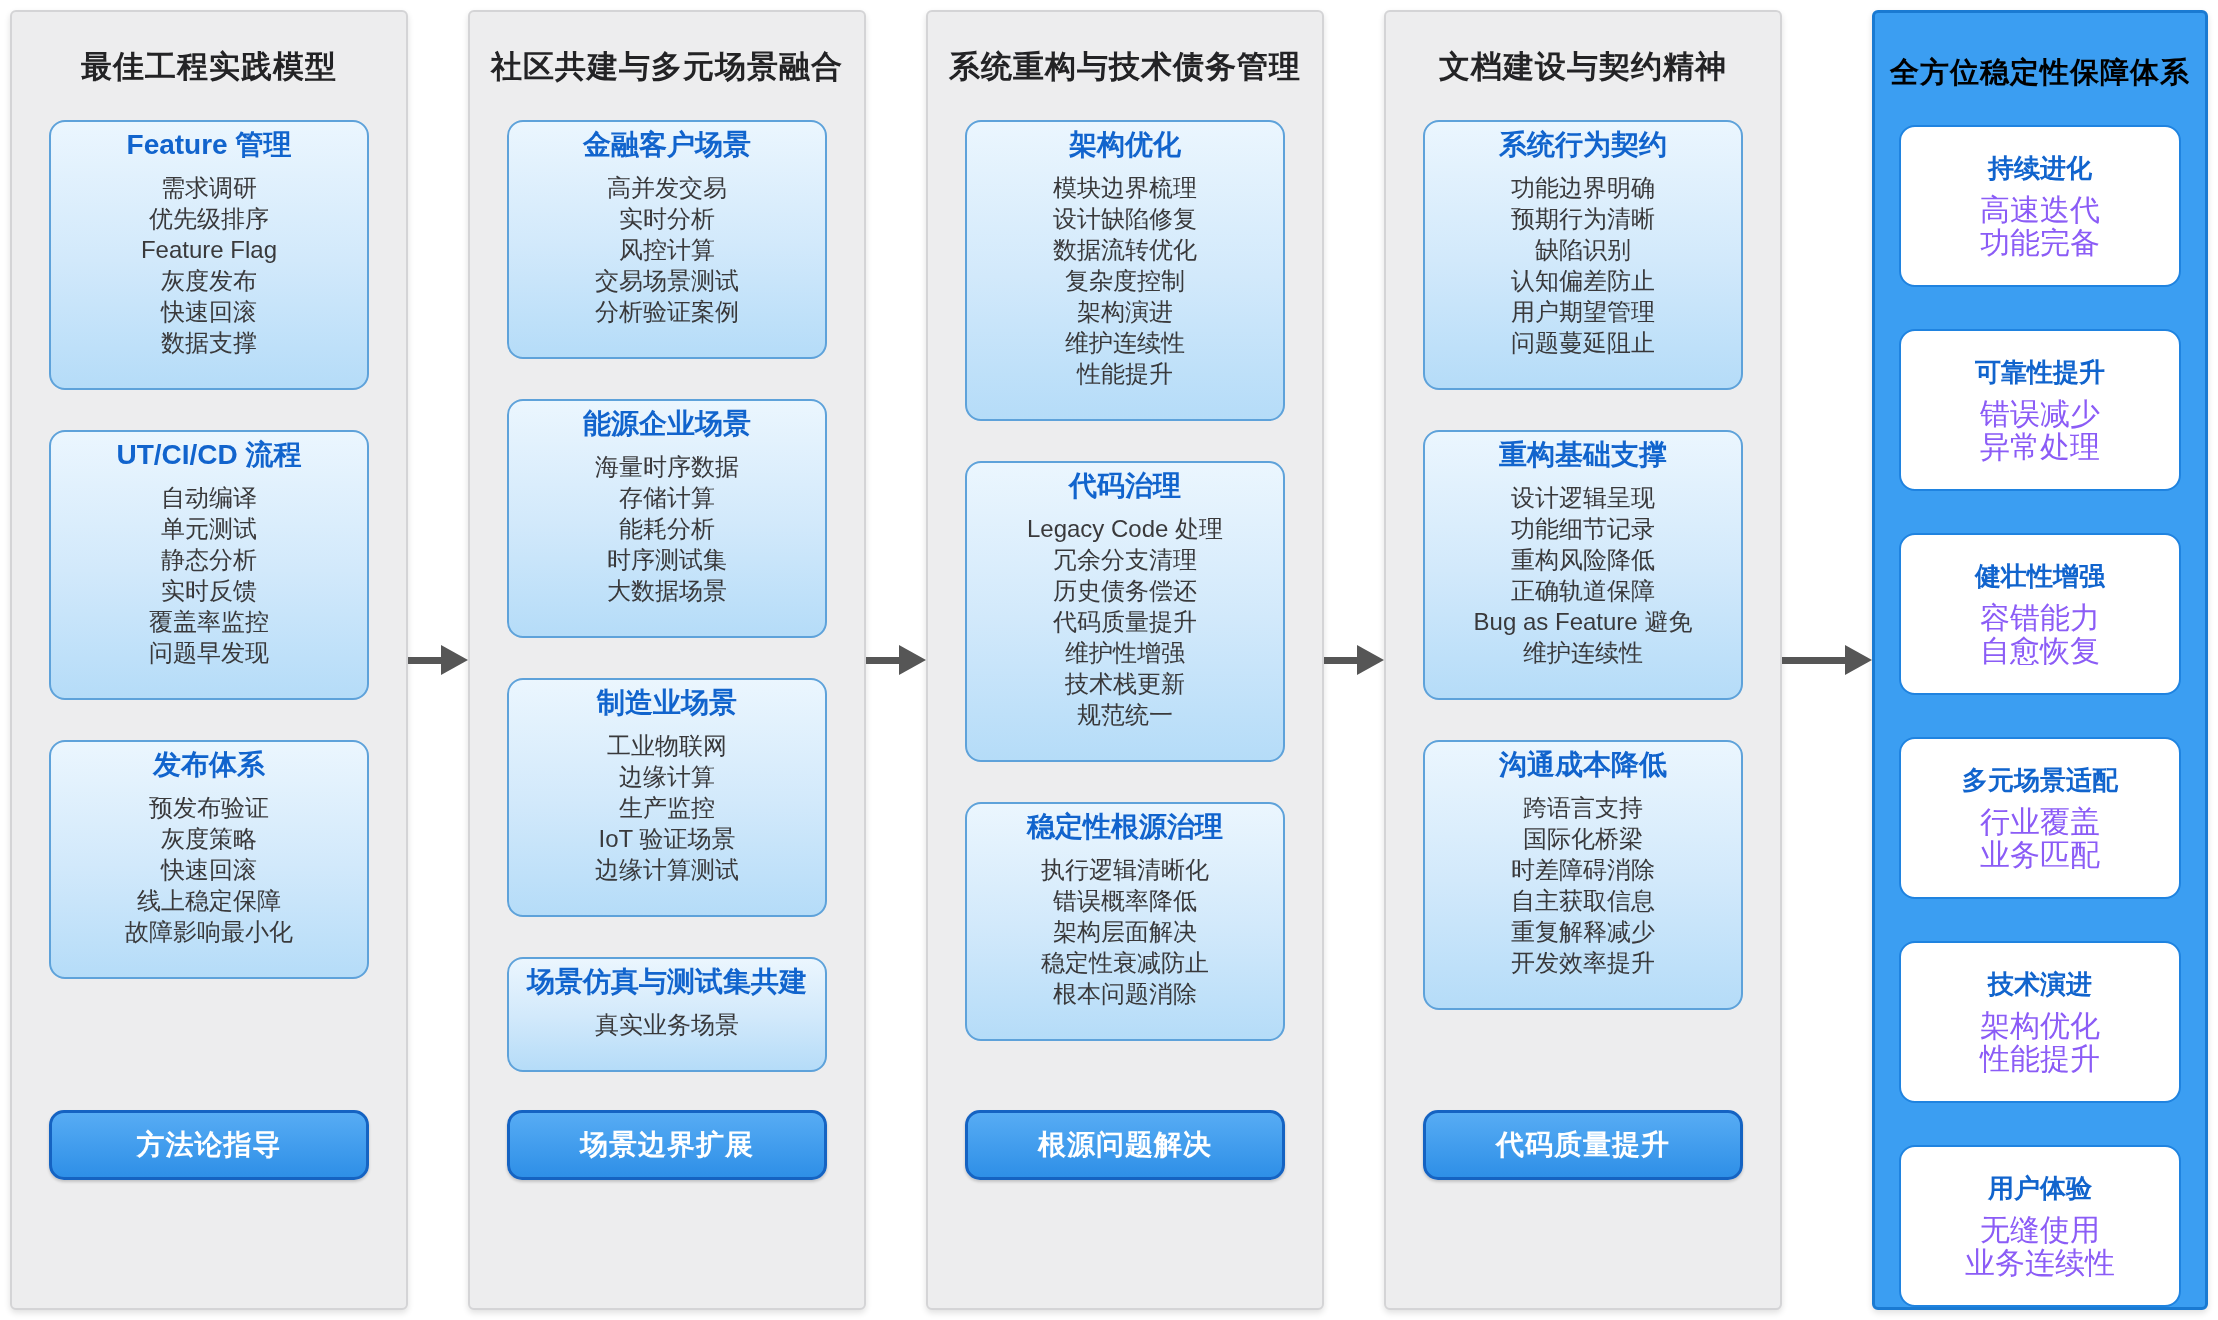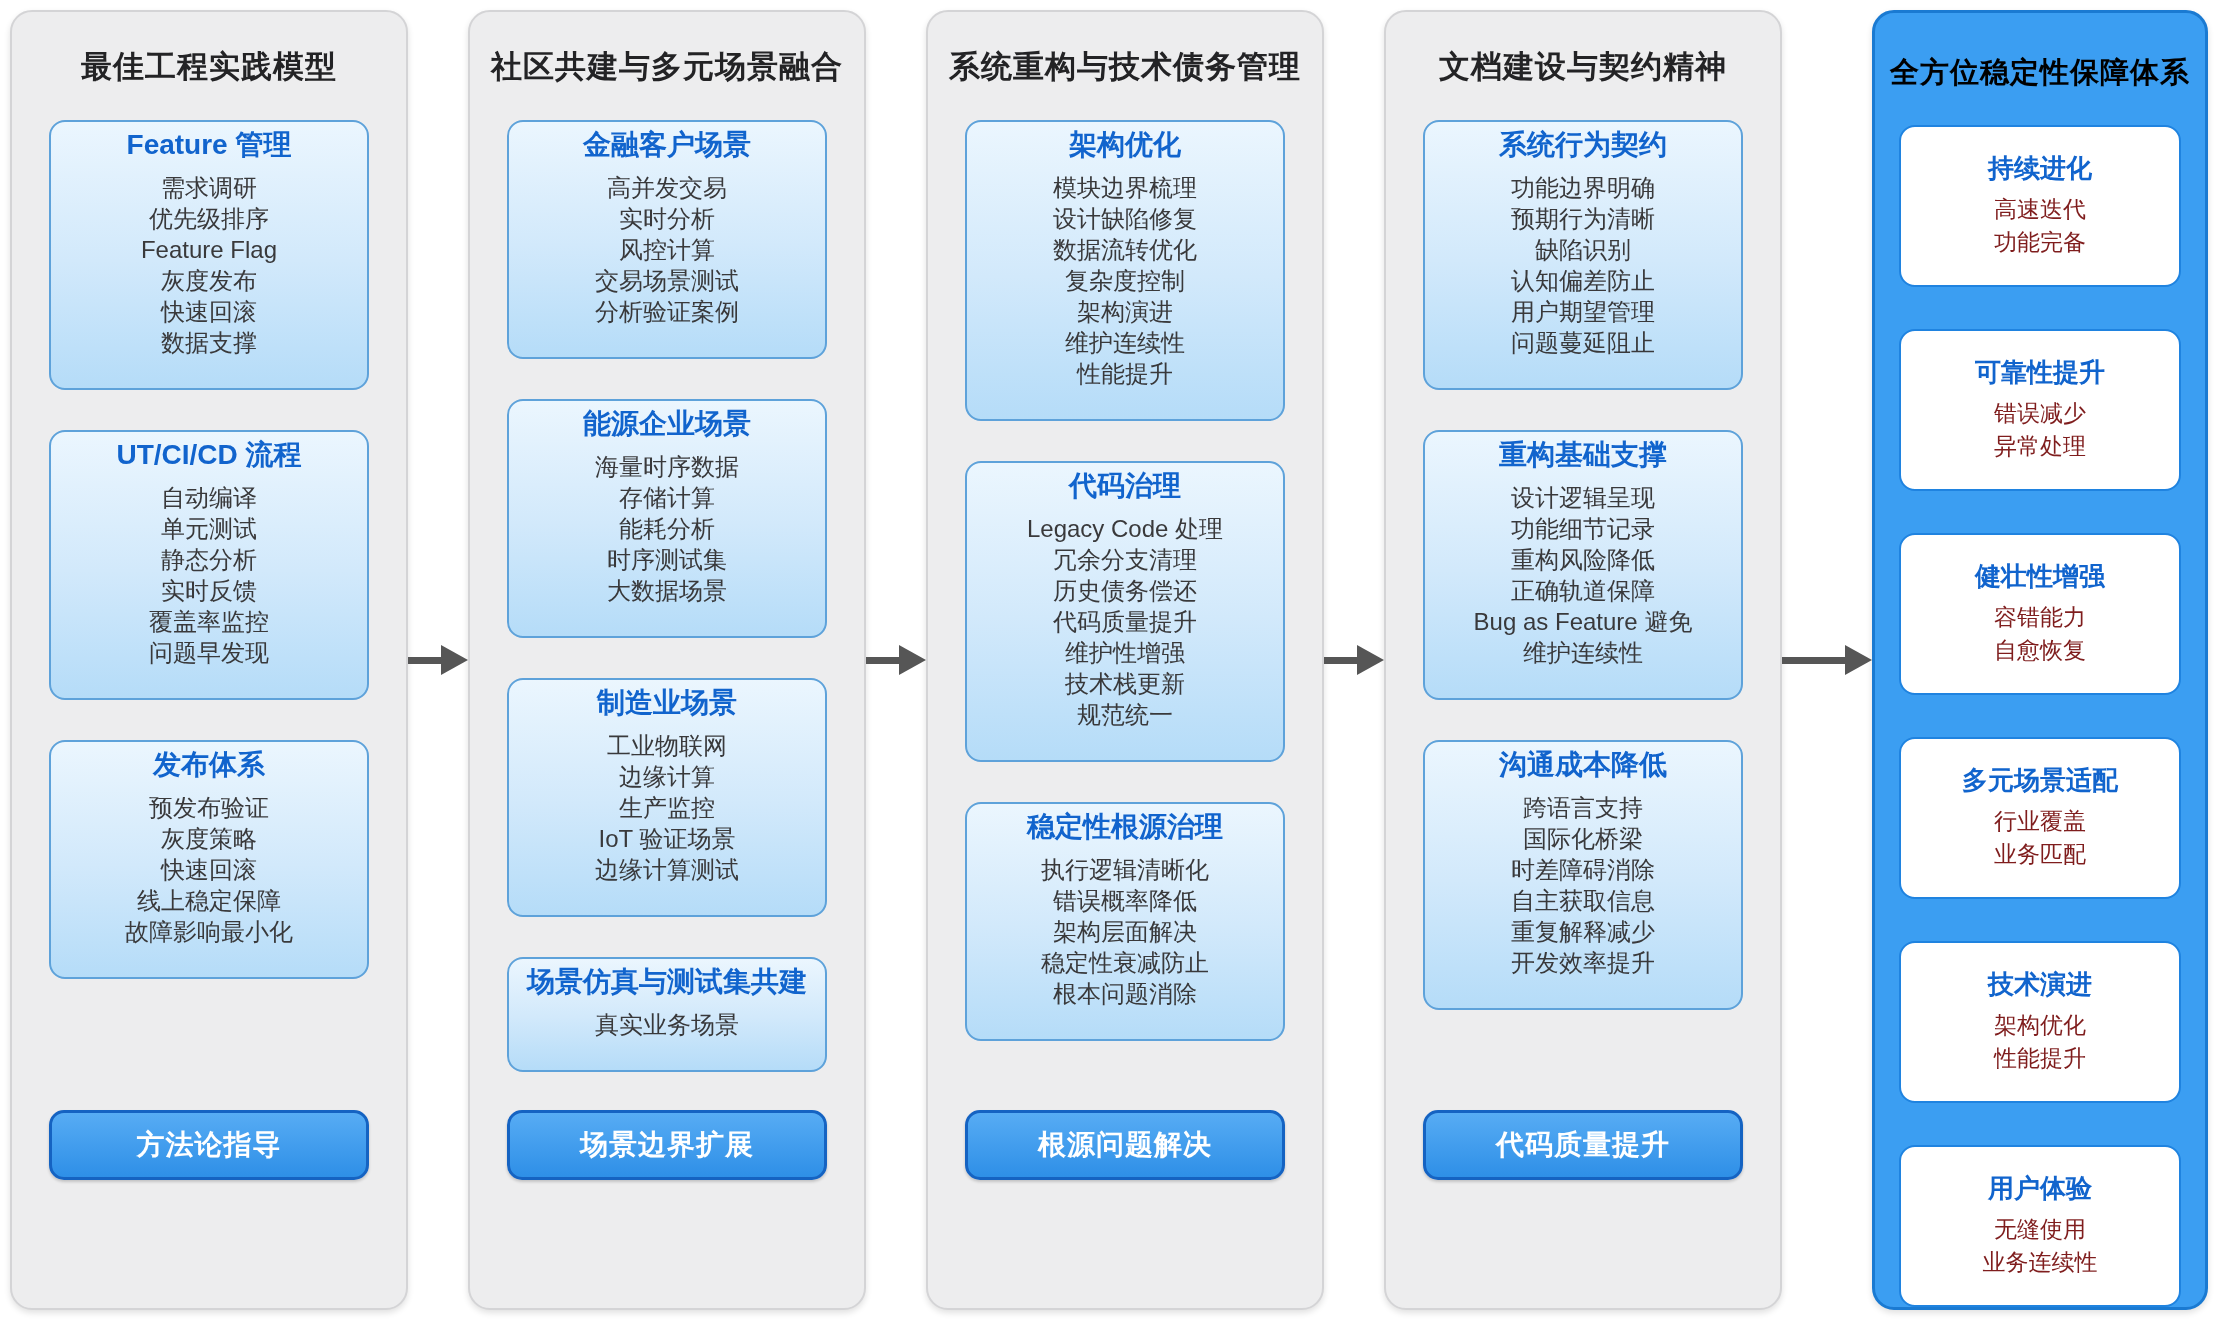--- a/index.html
+++ b/index.html
@@ -27,21 +27,21 @@
     font-family:"Liberation Sans","DejaVu Sans",sans-serif;
   }
   .board{
     box-sizing:border-box;width:2218px;height:1320px;
     padding:10px;display:flex;align-items:stretch;
   }
   .column{
     box-sizing:border-box;height:1300px;flex:0 0 auto;
     background:var(--panel-bg);
     border:2px solid var(--panel-border);
-    border-radius:22px;
+    border-radius:6px;
     box-shadow:0 3px 6px rgba(0,0,0,0.12);
     display:flex;flex-direction:column;align-items:center;
   }
   .column.normal{width:398px;}
   .column.highlight{
     width:336px;background:var(--hl-bg);
     border:3px solid var(--hl-border);
   }
   .col-title{
     margin:36px 8px 0;font-size:31px;line-height:38px;font-weight:700;
@@ -65,21 +65,21 @@
     border:2px solid var(--hl-card-border);
     padding:24px 6px 26px;min-height:158px;
   }
   .card-title{
     margin:2px 0 10px;font-size:28px;line-height:34px;font-weight:700;
     color:var(--card-title-blue);white-space:nowrap;
   }
   .highlight .card-title{font-size:26px;line-height:32px;margin-bottom:8px;font-family:Liberation Serif, serif;}
   .card-items{list-style:none;margin:0;padding:0;}
   .card-items li{font-size:24px;line-height:31px;color:var(--item-text);}
-  .highlight .card-items li{font-size:23px;line-height:33px;color:#7f1d1d;}
+  .highlight .card-items li{font-size:30px;line-height:33px;color:#8b5cf6;}
   .col-button{
     box-sizing:border-box;
     margin-top:auto;margin-bottom:128px;
     width:320px;height:70px;border-radius:15px;
     border:3px solid var(--button-border);
     background:linear-gradient(180deg,var(--button-grad-top) 0%,var(--button-grad-bottom) 100%);
     color:#ffffff;font-size:28px;font-weight:700;letter-spacing:1px;
     display:flex;align-items:center;justify-content:center;
     box-shadow:0 2px 3px rgba(0,0,0,0.18);
   }

